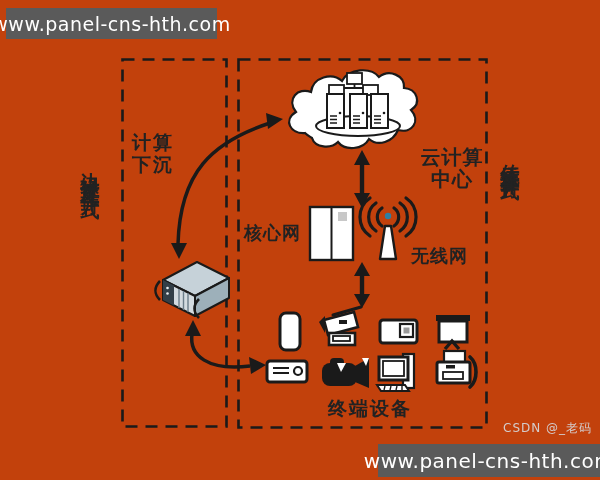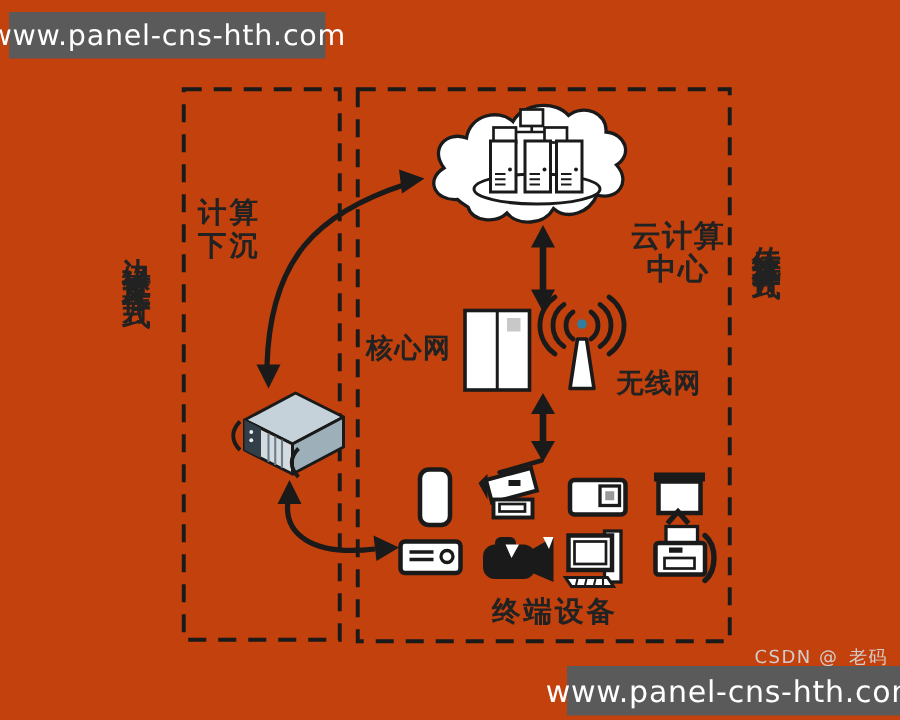--- a/index.html
+++ b/index.html
@@ -26,21 +26,21 @@
     white-space:pre-line;line-height:22px;letter-spacing:2px;
   }
   #lbl-compute-sink{left:132px;top:131px;}
   #lbl-edge-node{left:132px;top:315px;}
   #lbl-cloud-center{left:418px;top:146px;width:68px;text-align:center;font-size:20px;letter-spacing:1px;}
   #lbl-core-net{left:244px;top:222px;font-size:18px;letter-spacing:1px;}
   #lbl-wireless{left:411px;top:225px;font-size:18px;letter-spacing:1px;margin-top:20px;}
   #lbl-terminal{left:328px;top:397px;width:84px;}
   #watermark{
     position:absolute;left:503px;top:420px;font-size:12px;color:#d4cccc;
-    letter-spacing:1px;font-weight:500;white-space:nowrap;margin-top:10px;
+    letter-spacing:1px;font-weight:500;white-space:nowrap;
   }
   svg{position:absolute;left:0;top:0;}
 </style>
 </head>
 <body>
 
 <div id="stage">
 
   <svg width="600" height="480" viewBox="0 0 600 480">
     <g fill="none" stroke="#1a1a1a">

